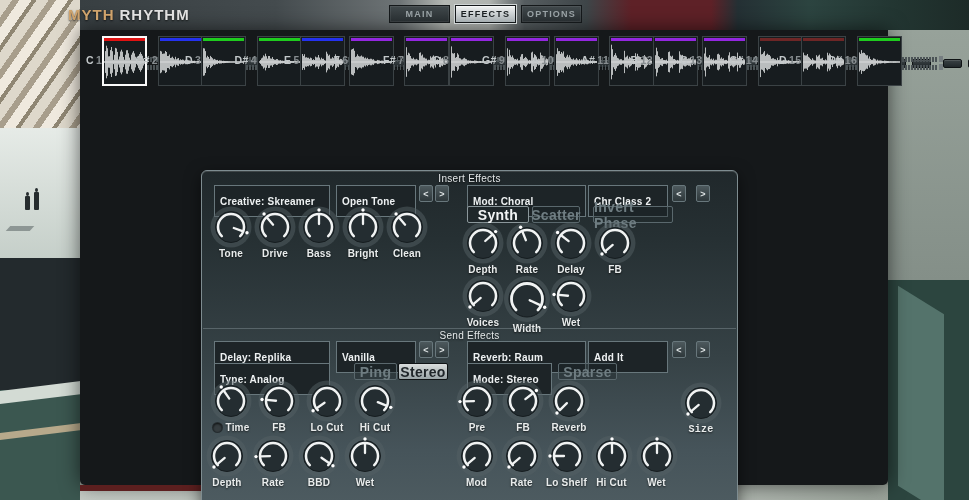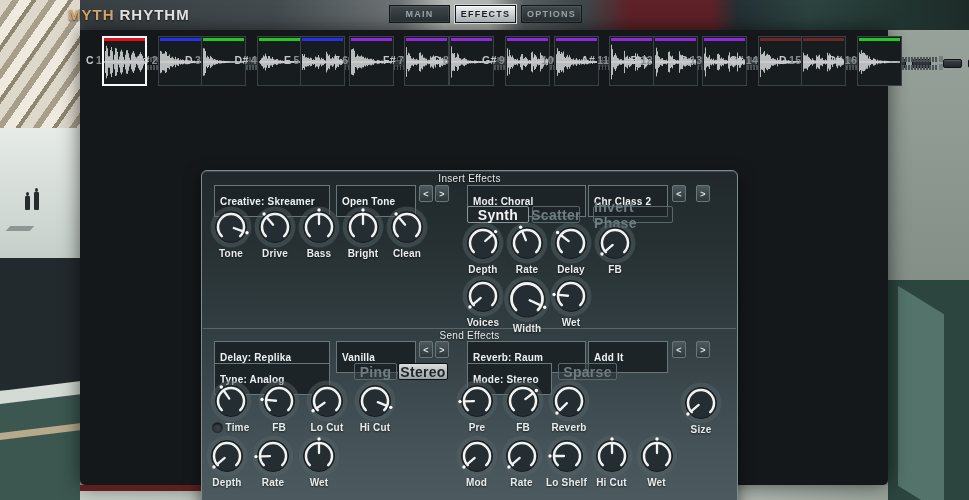--- a/index.html
+++ b/index.html
@@ -1792,20 +1792,32 @@
           </svg>
           <div class="klabel">
             <span>Rate</span>
           </div>
         </div>
         <div class="knob" style="width: 46px;">
           <svg width="44" height="44" viewBox="0 0 44 44">
             <circle cx="22" cy="22" r="20.5" fill="#535f64" opacity="0.5"></circle>
             <circle cx="22" cy="22" r="15.5" fill="#242d31" stroke="#161d20" stroke-width="1"></circle>
             <path d="M 12.81 31.19 A 13 13 0 1 1 31.19 31.19" fill="none" stroke="#f1f3f3" stroke-width="2.5" stroke-linecap="round"></path>
+            <line x1="24.46" y1="23.72" x2="31.99" y2="29.00" stroke="#f1f3f3" stroke-width="2.3" stroke-linecap="round"></line>
+            <circle cx="35.93" cy="31.75" r="1.7" fill="#ffffff"></circle>
+          </svg>
+          <div class="klabel">
+            <span>BBD</span>
+          </div>
+        </div>
+        <div class="knob" style="width: 46px;">
+          <svg width="44" height="44" viewBox="0 0 44 44">
+            <circle cx="22" cy="22" r="20.5" fill="#535f64" opacity="0.5"></circle>
+            <circle cx="22" cy="22" r="15.5" fill="#242d31" stroke="#161d20" stroke-width="1"></circle>
+            <path d="M 12.81 31.19 A 13 13 0 1 1 31.19 31.19" fill="none" stroke="#f1f3f3" stroke-width="2.5" stroke-linecap="round"></path>
             <line x1="22.00" y1="19.00" x2="22.00" y2="9.80" stroke="#f1f3f3" stroke-width="2.3" stroke-linecap="round"></line>
             <circle cx="22.00" cy="5.00" r="1.7" fill="#ffffff"></circle>
           </svg>
           <div class="klabel">
             <span>Wet</span>
           </div>
         </div>
       </div>
     <div class="kgroup" style="left:252px;top:208px">
         <div class="knob" style="width: 46px;">
@@ -1901,21 +1913,21 @@
             <path d="M 12.81 31.19 A 13 13 0 1 1 31.19 31.19" fill="none" stroke="#f1f3f3" stroke-width="2.5" stroke-linecap="round"></path>
             <line x1="22.00" y1="19.00" x2="22.00" y2="9.80" stroke="#f1f3f3" stroke-width="2.3" stroke-linecap="round"></line>
             <circle cx="22.00" cy="5.00" r="1.7" fill="#ffffff"></circle>
           </svg>
           <div class="klabel">
             <span>Wet</span>
           </div>
         </div>
       </div>
     <div class="kgroup" style="left:477px;top:210px">
-        <div class="knob" style="width: 44px;">
+        <div class="knob" style="width: 44px; font-family: Liberation Mono, monospace;">
           <svg width="44" height="44" viewBox="0 0 44 44">
             <circle cx="22" cy="22" r="20.5" fill="#535f64" opacity="0.5"></circle>
             <circle cx="22" cy="22" r="15.5" fill="#242d31" stroke="#161d20" stroke-width="1"></circle>
             <path d="M 12.81 31.19 A 13 13 0 1 1 31.19 31.19" fill="none" stroke="#f1f3f3" stroke-width="2.5" stroke-linecap="round"></path>
             <line x1="19.70" y1="23.93" x2="12.65" y2="29.84" stroke="#f1f3f3" stroke-width="2.3" stroke-linecap="round"></line>
             <circle cx="8.98" cy="32.93" r="1.7" fill="#ffffff"></circle>
           </svg>
           <div class="klabel">
             <span>Size</span>
           </div>

